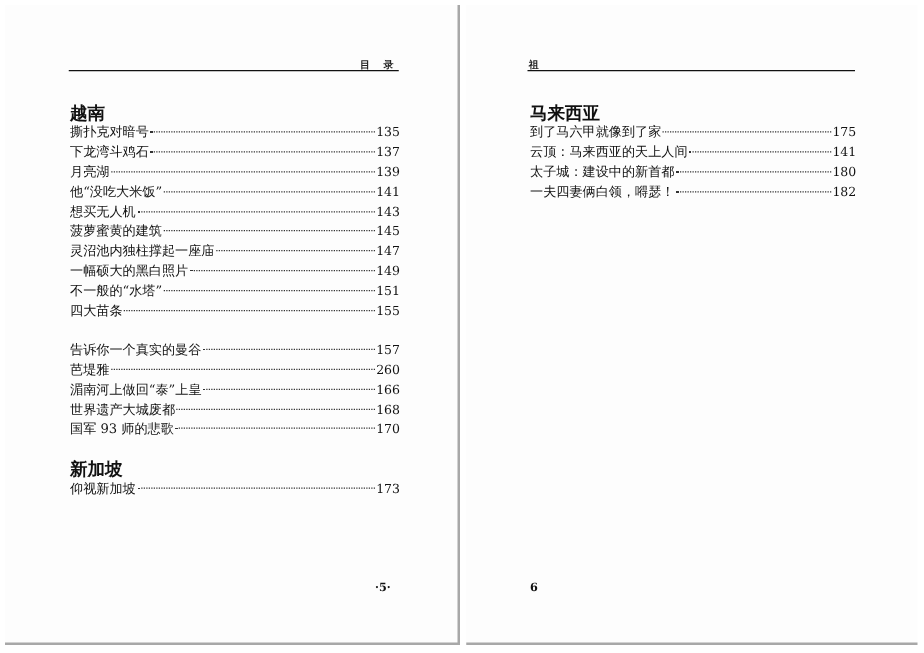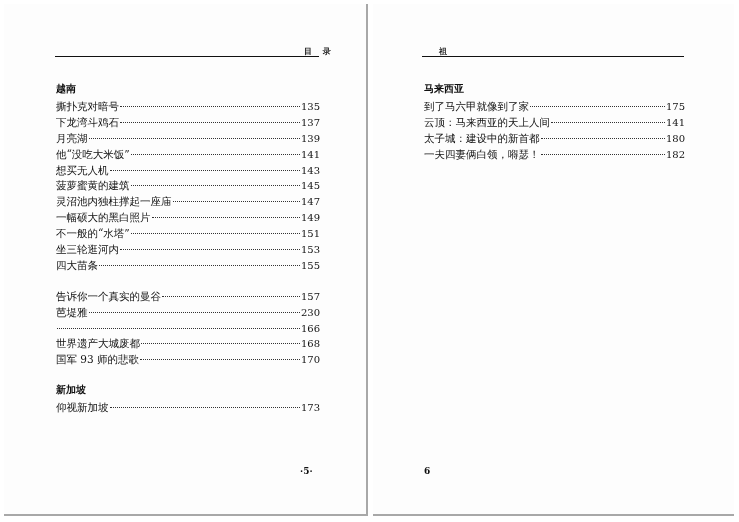--- a/index.html
+++ b/index.html
@@ -7,26 +7,26 @@
     width: 739px; height: 522px; background: #ffffff; position: relative; overflow: hidden;
     font-family: "DejaVu Serif", "Liberation Serif", serif; color: #111;
   }
   .page {
     position: absolute; top: 4px; height: 510px; background: #fdfdfd;
   }
   .page.left { left: 4px; width: 362px; border-right: 2px solid #a8a8a8; border-bottom: 2px solid #a8a8a8; }
   .page.right { left: 373px; width: 361px; border-bottom: 2px solid #a8a8a8; }
 
   .running-head {
-    position: absolute; top: 42px; font-size: 8px; font-weight: bold; letter-spacing: 4px; color: #222; margin-left: 16px;
+    position: absolute; top: 42px; font-size: 8px; font-weight: bold; letter-spacing: 4px; color: #222;
   }
   .head-rule { position: absolute; top: 52px; height: 0; border-top: 1.6px solid #111; }
 
   .toc { position: absolute; top: 78px; }
-  .section-title { font-size: 10px; font-weight: bold; height: 16px; line-height: 16px; margin-bottom: 1px; font-family: Liberation Mono, monospace; }
+  .section-title { font-size: 14px; font-weight: bold; height: 16px; line-height: 16px; margin-bottom: 1px; font-family: Liberation Sans, sans-serif; }
   .section { margin-bottom: 15px; }
   .entry {
     display: flex; align-items: baseline; font-size: 10.5px; height: 15.9px; line-height: 15.9px; white-space: nowrap;
   }
   .entry .title { flex: 0 0 auto; }
   .entry .leader {
     flex: 1 1 auto; margin: 0 1px; border-bottom: 1.2px dotted #333; height: 0; transform: translateY(-3px);
   }
   .entry .pg { flex: 0 0 auto; font-size: 10px; }
 
@@ -81,43 +81,39 @@
           <span class="title">一幅硕大的黑白照片</span>
           <span class="leader"></span>
           <span class="pg">149</span>
         </div>
       <div class="entry">
           <span class="title">不一般的“水塔”</span>
           <span class="leader"></span>
           <span class="pg">151</span>
         </div>
       <div class="entry">
-          <span class="title">坐三轮逛河内</span>
-          <span class="leader"></span>
-          <span class="pg">153</span>
-        </div>
-      <div class="entry">
           <span class="title">四大苗条</span>
           <span class="leader"></span>
           <span class="pg">155</span>
         </div>
     </div>
 
     <div class="section">
       <div class="entry">
           <span class="title">告诉你一个真实的曼谷</span>
           <span class="leader"></span>
           <span class="pg">157</span>
         </div>
       <div class="entry">
           <span class="title">芭堤雅</span>
           <span class="leader"></span>
-          <span class="pg">230</span>
+          <span class="pg">260</span>
         </div>
       <div class="entry">
+          <span class="title">湄南河上做回“泰”上皇</span>
           <span class="leader"></span>
           <span class="pg">166</span>
         </div>
       <div class="entry">
           <span class="title">世界遗产大城废都</span>
           <span class="leader"></span>
           <span class="pg">168</span>
         </div>
       <div class="entry">
           <span class="title">国军 93 师的悲歌</span>

